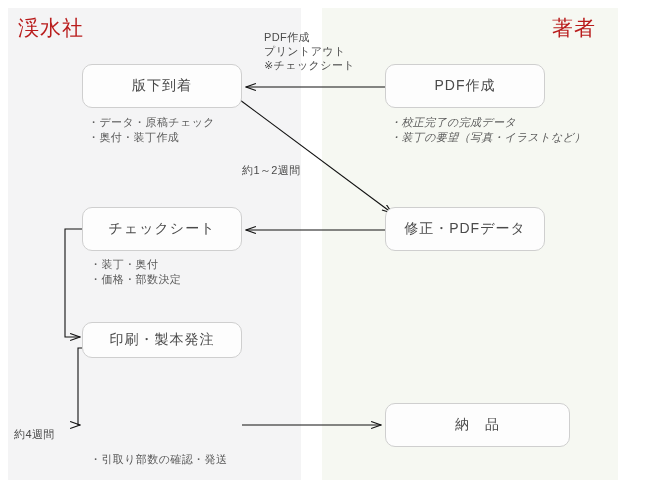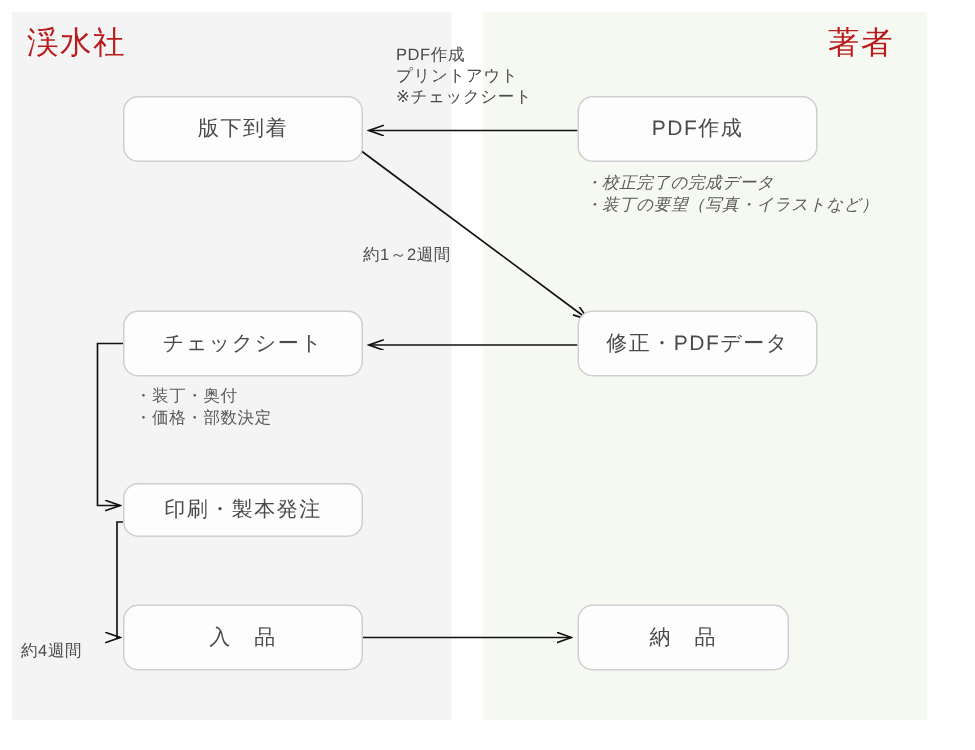--- a/index.html
+++ b/index.html
@@ -104,27 +104,29 @@
       <path d="M82,348 L78,348 L78,425 L80,425" marker-end="url(#arrow)"></path>
       <line x1="242" y1="425" x2="381" y2="425" marker-end="url(#arrow)"></line>
     </g>
   </svg>
 
   <div class="node" style="left:82px;  top:64px;  width:160px; height:44px;">版下到着</div>
   <div class="node" style="left:385px; top:64px;  width:160px; height:44px;">PDF作成</div>
   <div class="node" style="left:82px;  top:207px; width:160px; height:44px;">チェックシート</div>
   <div class="node" style="left:385px; top:207px; width:160px; height:44px;">修正・PDFデータ</div>
   <div class="node" style="left:82px;  top:322px; width:160px; height:36px;">印刷・製本発注</div>
-  <div class="node" style="left:82px;  top:403px; width:160px; height:44px;">入　品</div>
-  <div class="node" style="left:385px; top:403px; width:141px; height:44px;">納　品</div>
+  <div class="node" style="left:385px; top:403px; width:185px; height:44px;">納　品</div>
 
+  <div class="notes" style="left:88px;  top:115px;">・データ・原稿チェック
+・奥付・装丁作成</div>
   <div class="notes" style="left:390px; top:115px;font-style:italic;">・校正完了の完成データ
 ・装丁の要望（写真・イラストなど）</div>
   <div class="notes" style="left:90px;  top:257px;">・装丁・奥付
 ・価格・部数決定</div>
+  <div class="notes" style="left:90px;  top:452px;">・引取り部数の確認・発送</div>
 
   <div class="edge-label" style="left:264px; top:30px;">PDF作成
 プリントアウト
 ※チェックシート</div>
   <div class="edge-label" style="left:242px; top:163px;">約1～2週間</div>
   <div class="edge-label" style="left:14px;  top:427px;">約4週間</div>
 
 </div>
 
 </body></html>

